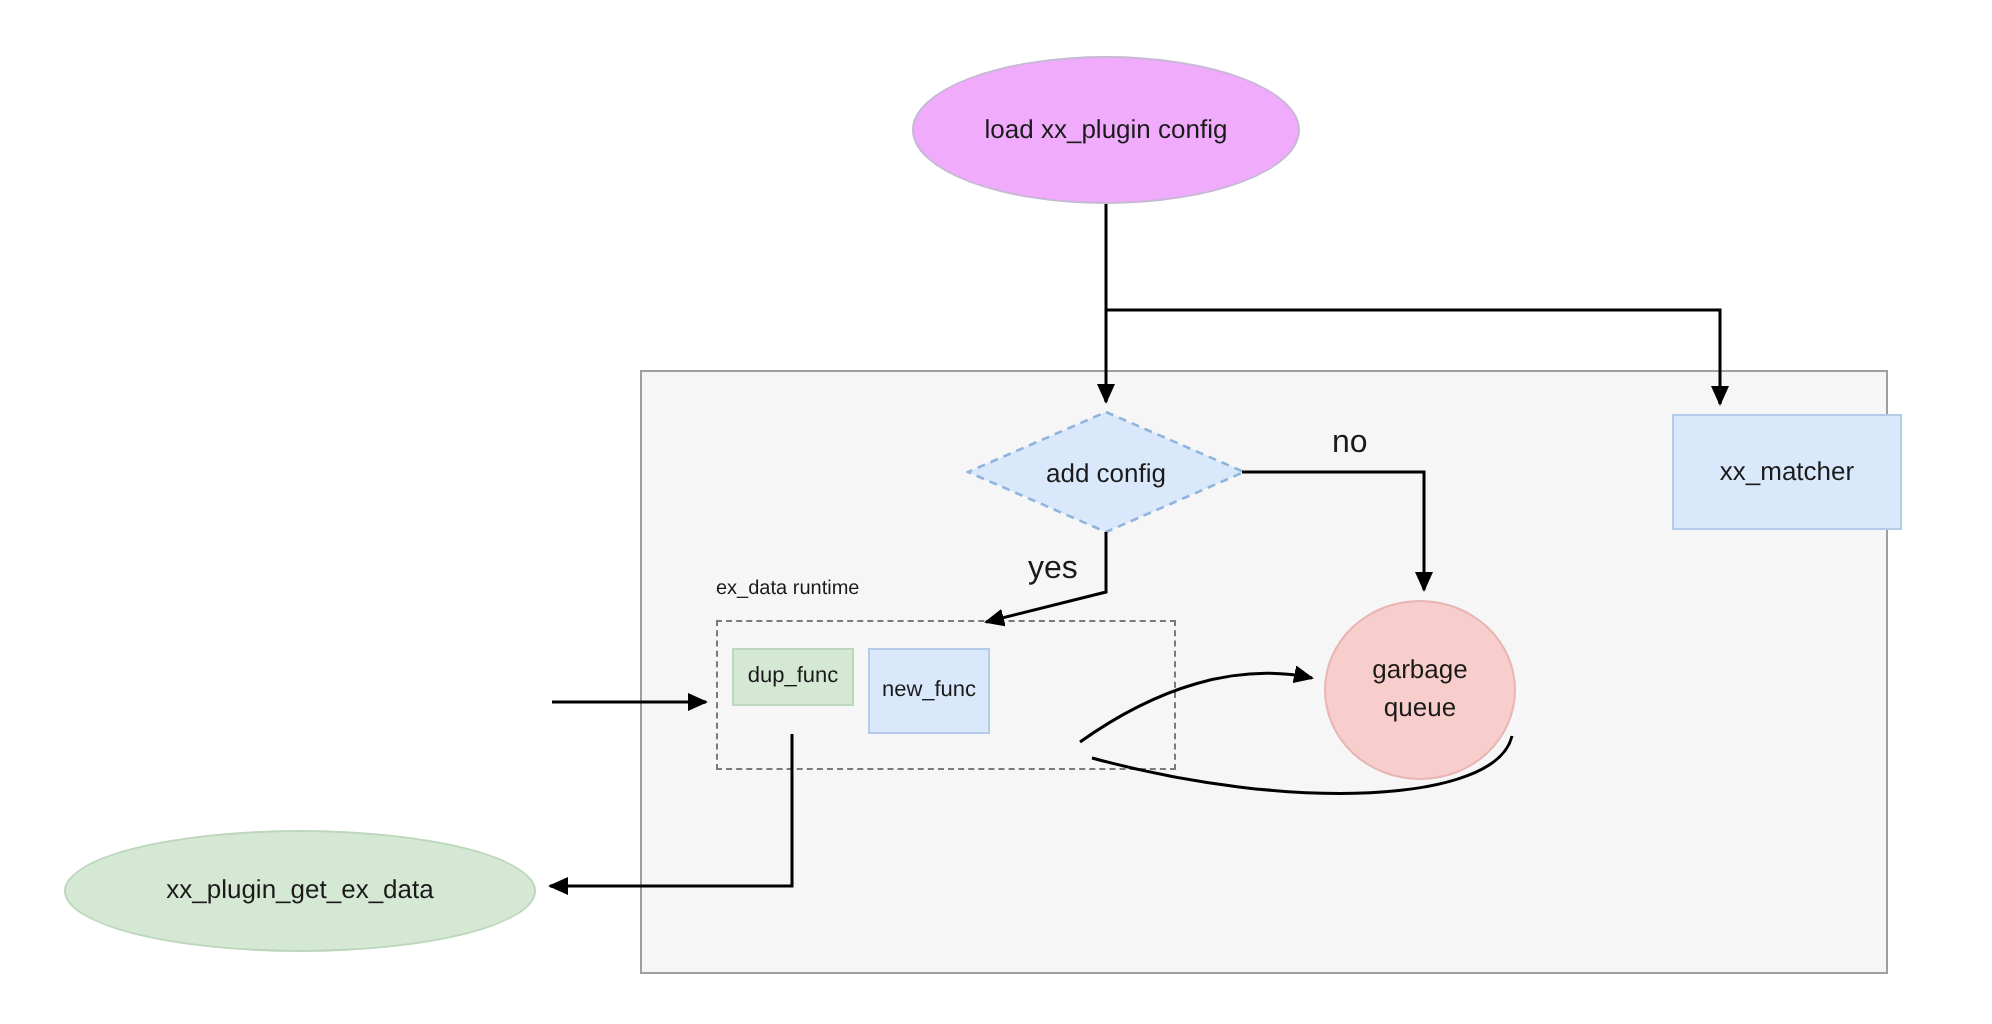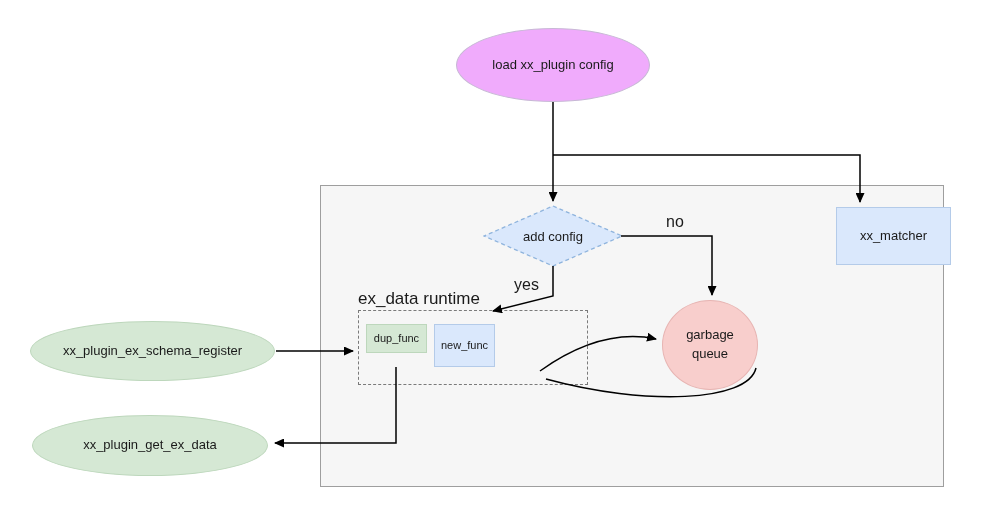--- a/index.html
+++ b/index.html
@@ -25,21 +25,21 @@
   .purple{background:#f0abfc;border:1px solid #c7b8d5;}
   .green{background:#d5e8d4;border:1px solid #bdd7bc;}
   .blue-box{background:#dae8fc;border:1px solid #b4cbe9;}
   .pink{background:#f8cecc;border:1px solid #e7b5b3;}
   .small-box{font-size:11px;}
   .dashed-box{
     position:absolute;left:358px;top:310px;width:230px;height:75px;
     border:1.6px dashed #7a7a7a;background:transparent;box-sizing:border-box;z-index:2;
   }
   .group-label{
-    position:absolute;left:358px;top:289px;font-size:17px;z-index:3;
+    position:absolute;left:358px;top:289px;font-size:10px;z-index:3;
   }
   .edge-label{
     position:absolute;font-size:16px;z-index:7;
   }
   .edges{
     position:absolute;left:0;top:0;width:996px;height:512px;
     z-index:6;pointer-events:none;
   }
   .edges path{fill:none;stroke:#000;stroke-width:1.5;}
   .diamond-wrap{position:absolute;left:483px;top:205px;width:140px;height:62px;z-index:3;}
@@ -74,21 +74,20 @@
 
   <div class="node blue-box" style="left:800px;top:207px;width:115px;height:58px;margin-left:36px;">xx_matcher</div>
 
   <div class="node green small-box" style="left:366px;top:324px;width:61px;height:29px;">dup_func</div>
 
   <div class="node blue-box small-box" style="left:434px;top:324px;width:61px;height:43px;">new_func</div>
 
 
   <div class="node ellipse pink queue-circle">garbage queue</div>
 
-  <div class="node ellipse green" style="left:30px;top:321px;width:245px;height:60px;">xx_plugin_ex_schema_register</div>
 
   <div class="node ellipse green" style="left:32px;top:415px;width:236px;height:61px;">xx_plugin_get_ex_data</div>
 
   <span class="edge-label" style="left:514px;top:276px;">yes</span>
   <span class="edge-label" style="left:666px;top:213px;">no</span>
 
   <svg class="edges">
     <defs>
       <marker id="arrow" markerUnits="userSpaceOnUse" markerWidth="11" markerHeight="9" refX="9" refY="4.5" orient="auto">
         <polygon points="0,0 10,4.5 0,9" fill="#000"></polygon>

